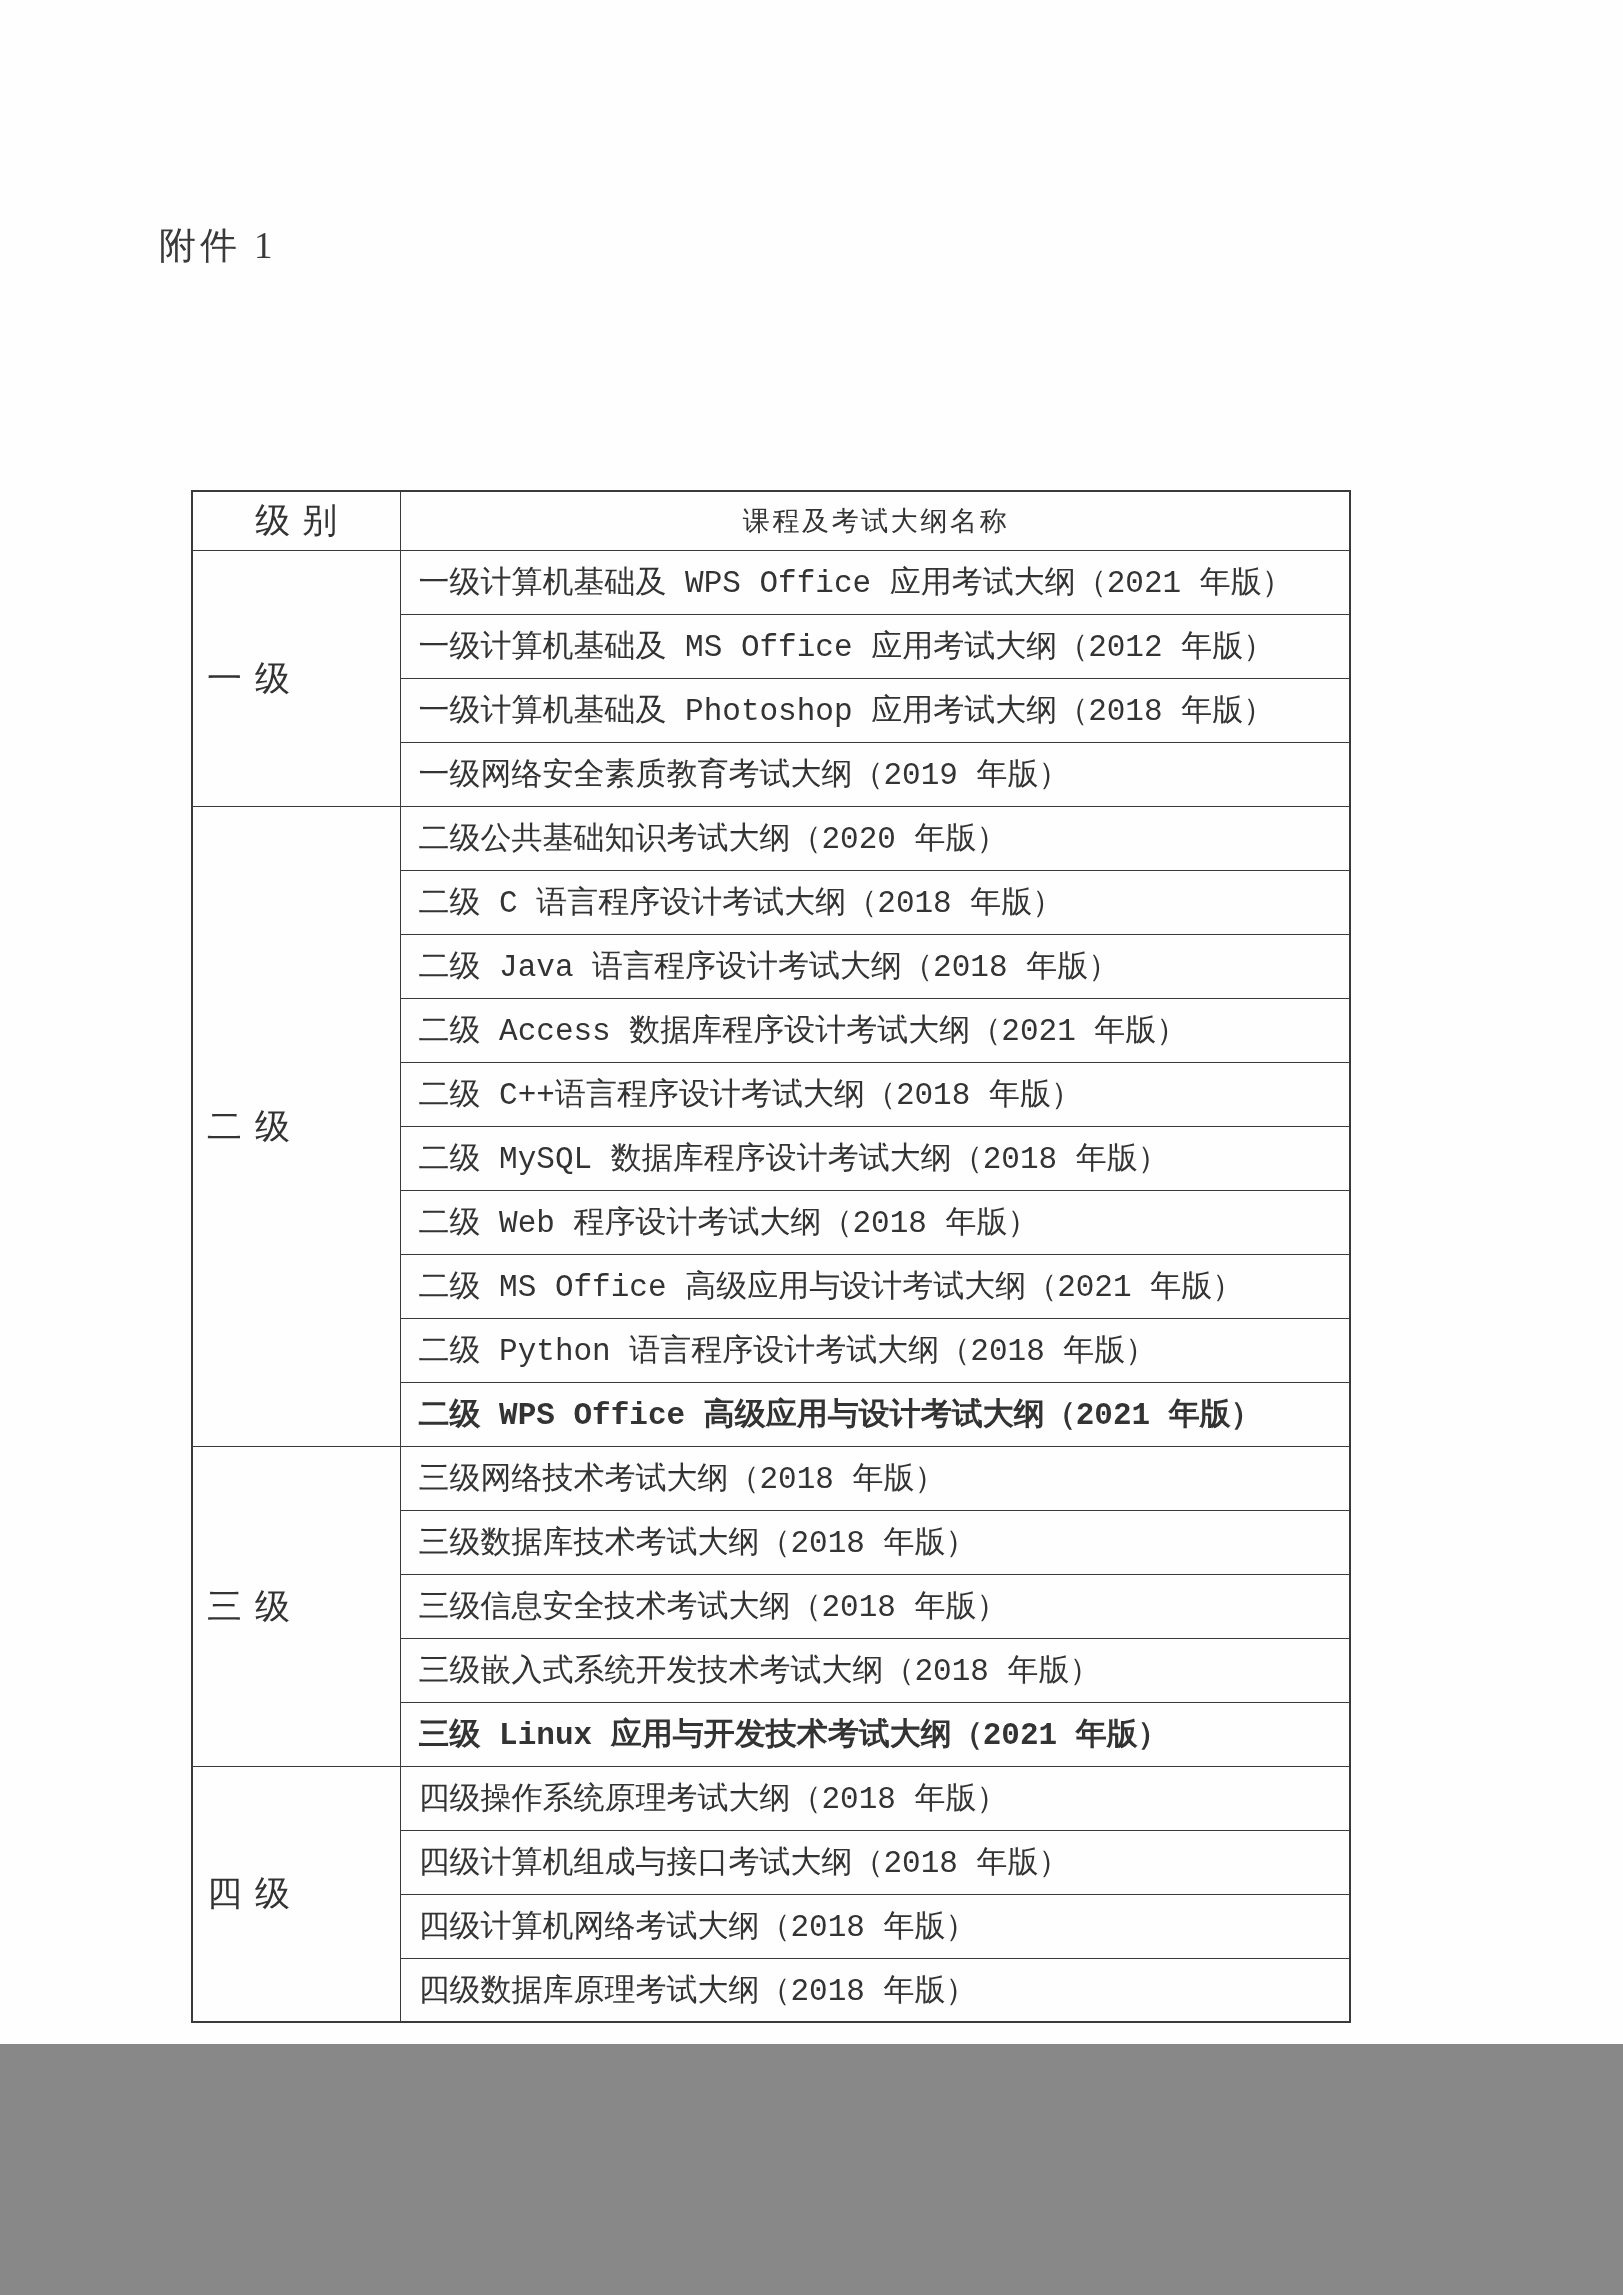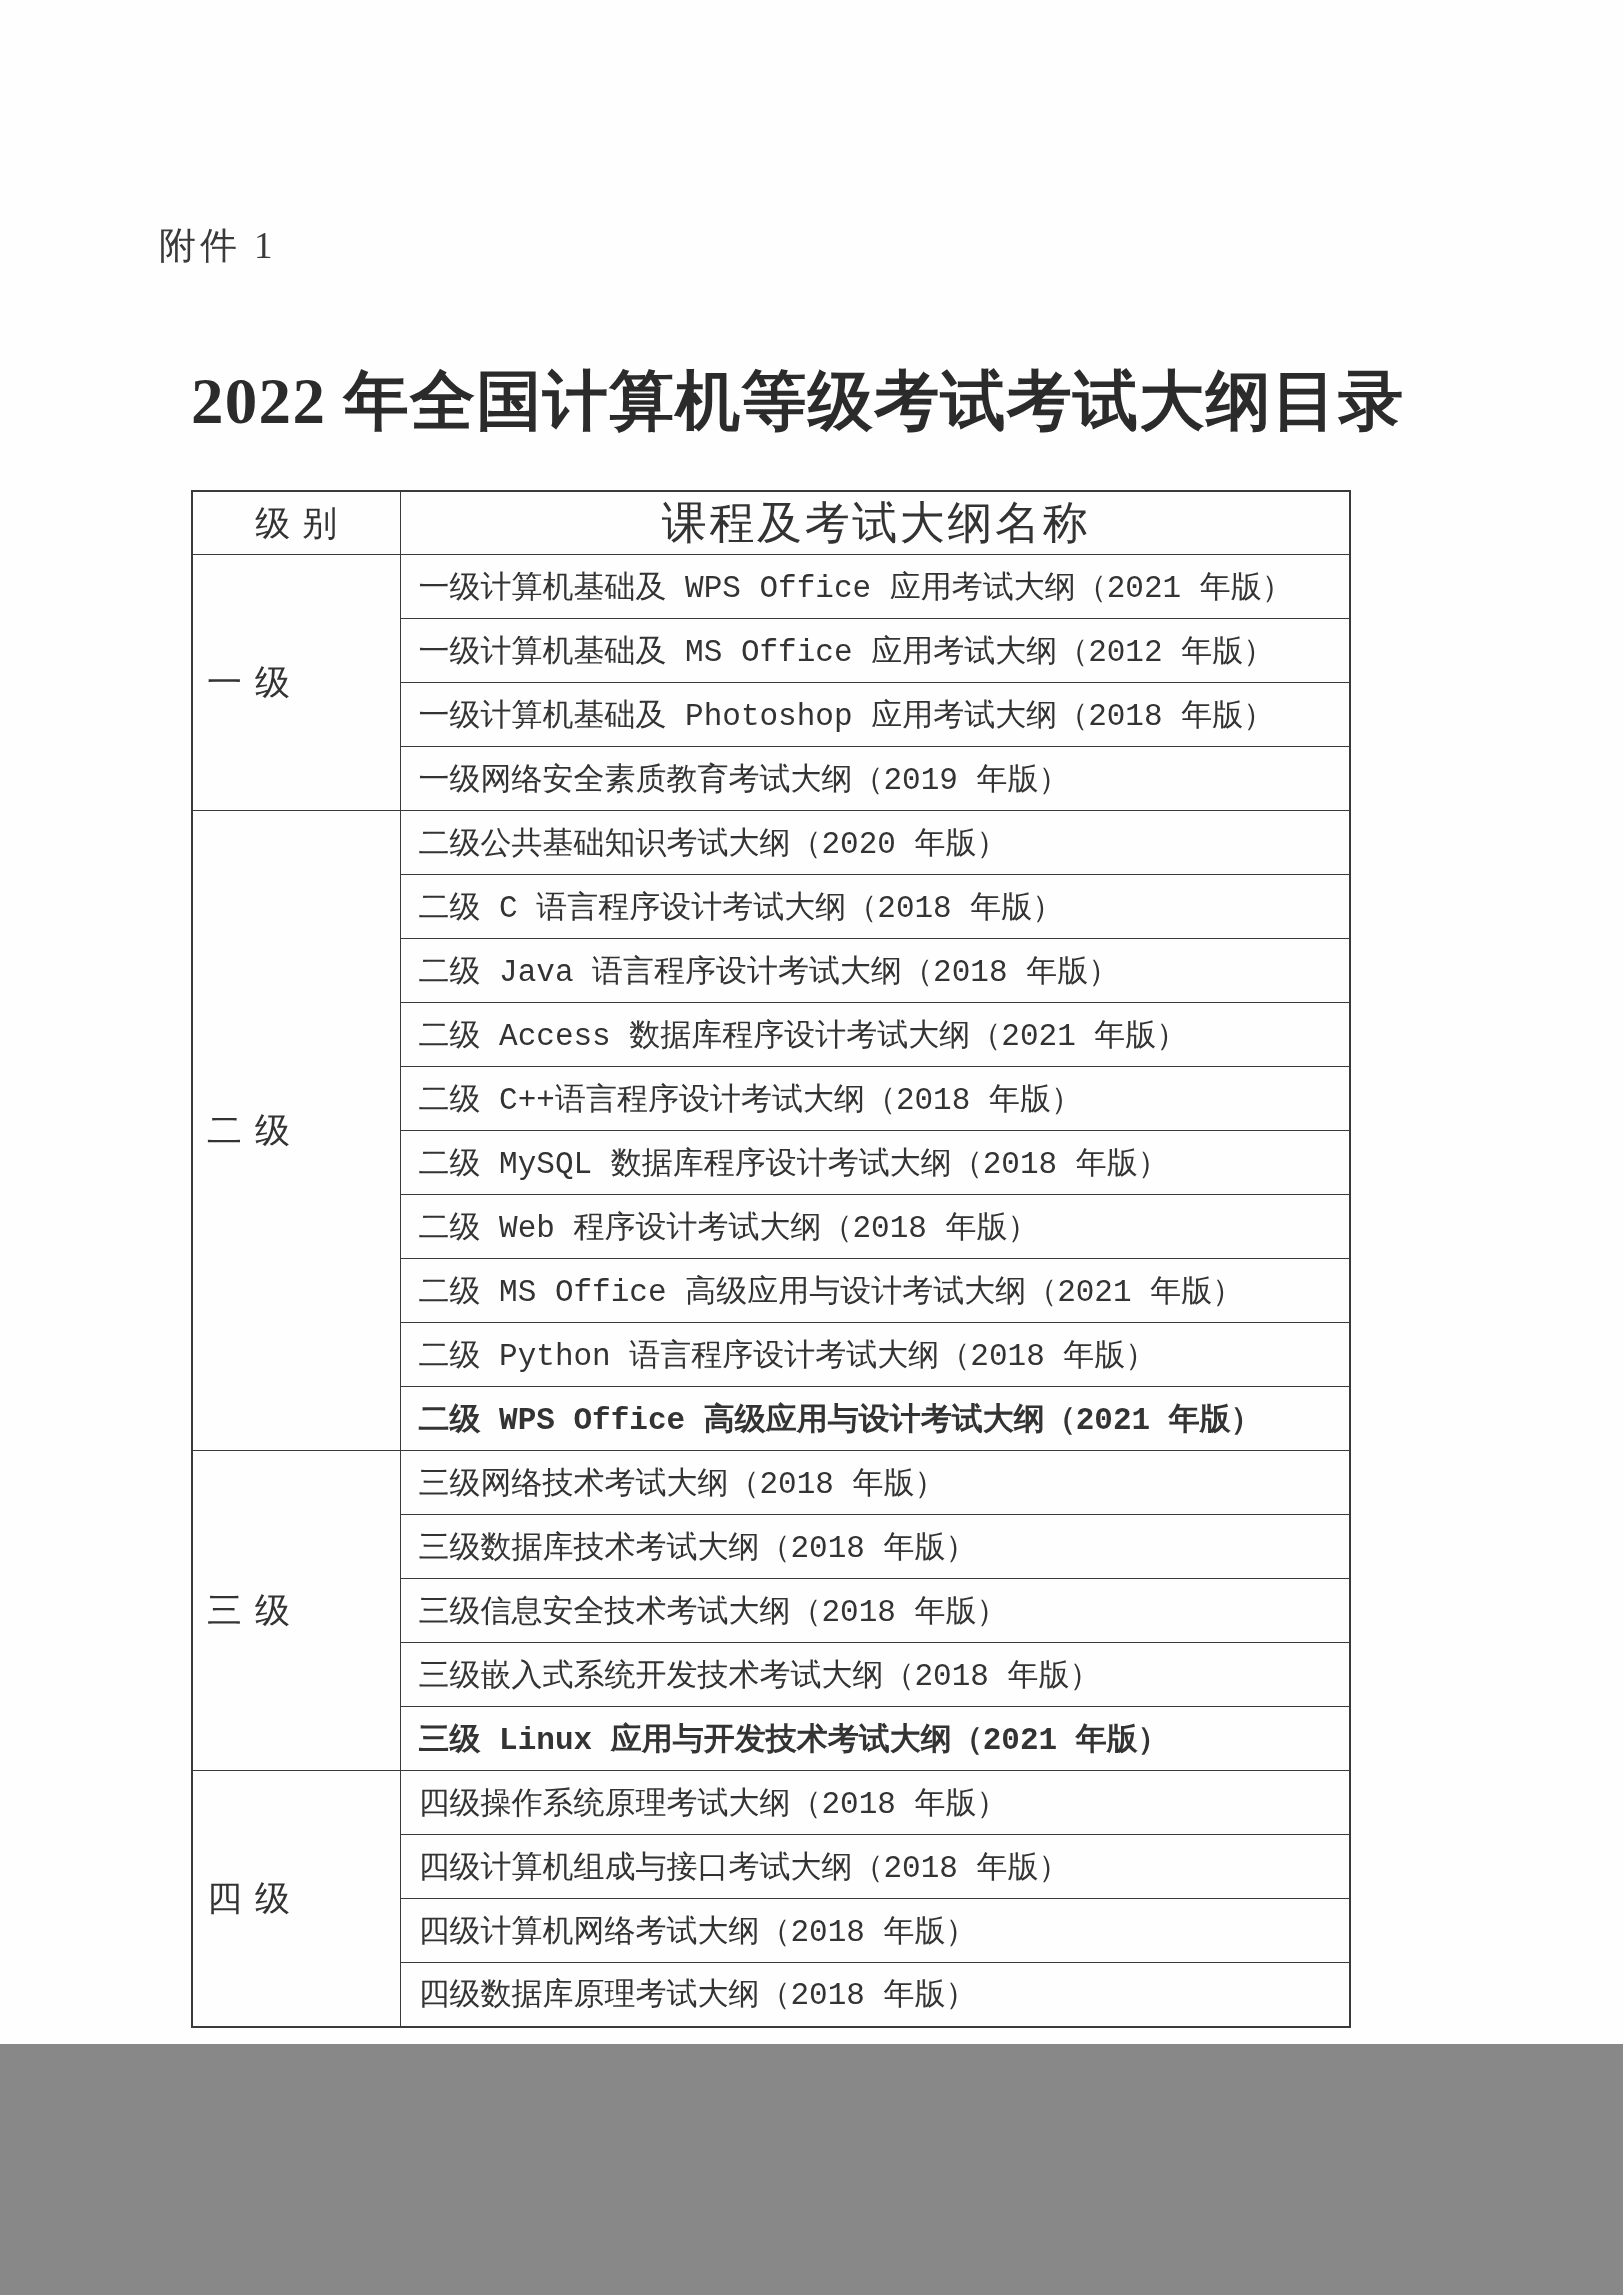--- a/index.html
+++ b/index.html
@@ -58,21 +58,21 @@
   tbody tr { height: 64px; }
   th.h-level {
     font-size: 35px;
     font-weight: bold;
     text-align: center;
     letter-spacing: 11.8px;
     text-indent: 11.8px;
     color: #333;
   }
   th.h-course {
-    font-size: 45px;
+    font-size: 27px;
     font-weight: bold;
     text-align: center;
     letter-spacing: 2.6px;
     text-indent: 2.6px;
     color: #333;
   }
   td.level-cell {
     font-size: 35px;
     letter-spacing: 13px;
     text-indent: 13px;
@@ -100,21 +100,20 @@
     white-space: nowrap;
   }
 </style>
 </head>
 <body>
 
 <div class="page">
 
   <div class="attachment-label">附件 1</div>
 
-  <div class="doc-title">2022 年全国计算机等级考试考试大纲目录</div>
 
   <table class="syllabus">
     <colgroup>
       <col class="c-level">
       <col class="c-course">
     </colgroup>
     <thead>
       <tr class="header-row">
         <th class="h-level">级别</th>
         <th class="h-course">课程及考试大纲名称</th>

